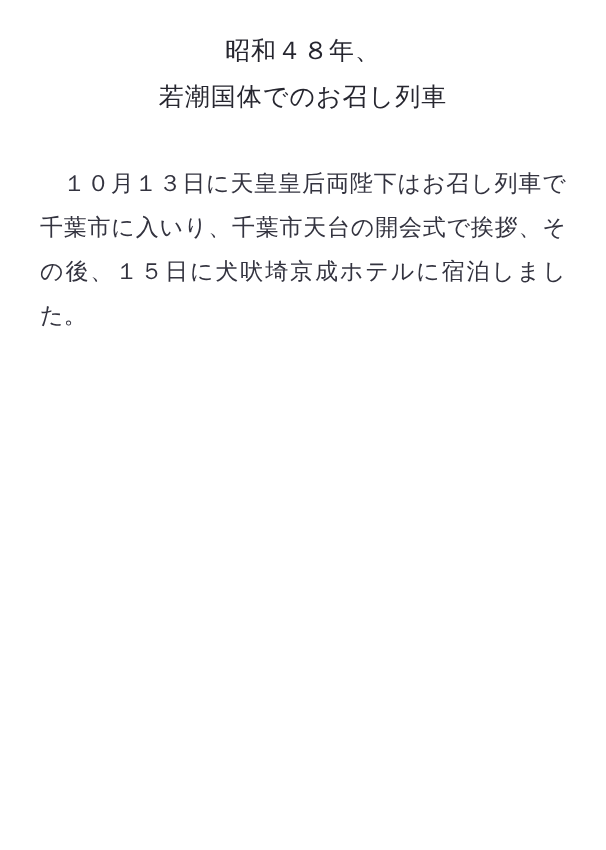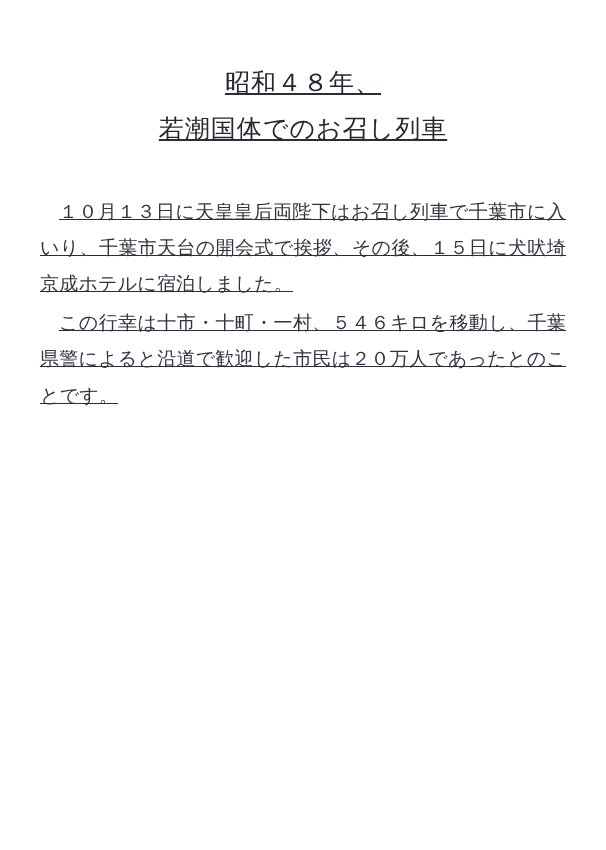--- a/index.html
+++ b/index.html
@@ -11,43 +11,42 @@
     height: 850px;
     background: #ffffff;
     font-family: "DejaVu Sans", sans-serif;
     color: #2b2b3a;
     overflow: hidden;
   }
   .page {
     width: 606px;
     height: 850px;
     box-sizing: border-box;
-    padding: 52px 40px 20px 40px;
+    padding: 20px 40px 20px 40px;
     position: relative;
-    text-decoration: underline;
   }
   .doc-title {
     text-align: center;
     font-size: 25px;
     line-height: 1.85;
     letter-spacing: 0.04em;
     color: #26262f;
     margin-top: 8px;
     margin-bottom: 10px;
     font-weight: normal;
   }
   .doc-title .title-line {
     display: block;
     white-space: nowrap;
   }
   .body-block {
     margin-top: 40px;
   }
   .para {
-    font-size: 19px;
+    font-size: 23px;
     line-height: 1.92;
     letter-spacing: 0.01em;
     color: #33333f;
     text-align: justify;
     text-justify: inter-character;
     margin: 0 0 2px 0;
     text-indent: 1em;
   }
   .para:last-child {
     margin-bottom: 0;
@@ -58,16 +57,15 @@
 
 <div class="page">
 
   <div class="doc-title">
     <span class="title-line">昭和４８年、</span>
     <span class="title-line">若潮国体でのお召し列車</span>
   </div>
 
   <div class="body-block">
     <p class="para">１０月１３日に天皇皇后両陛下はお召し列車で千葉市に入いり、千葉市天台の開会式で挨拶、その後、１５日に犬吠埼京成ホテルに宿泊しました。</p>
-    <p class="para">この行幸は十市・十町・一村、５４６キロを移動し、千葉県警によると沿道で歓迎した市民は２０万人であったとのことです。</p>
   </div>
 
 </div>
 
 </body></html>

